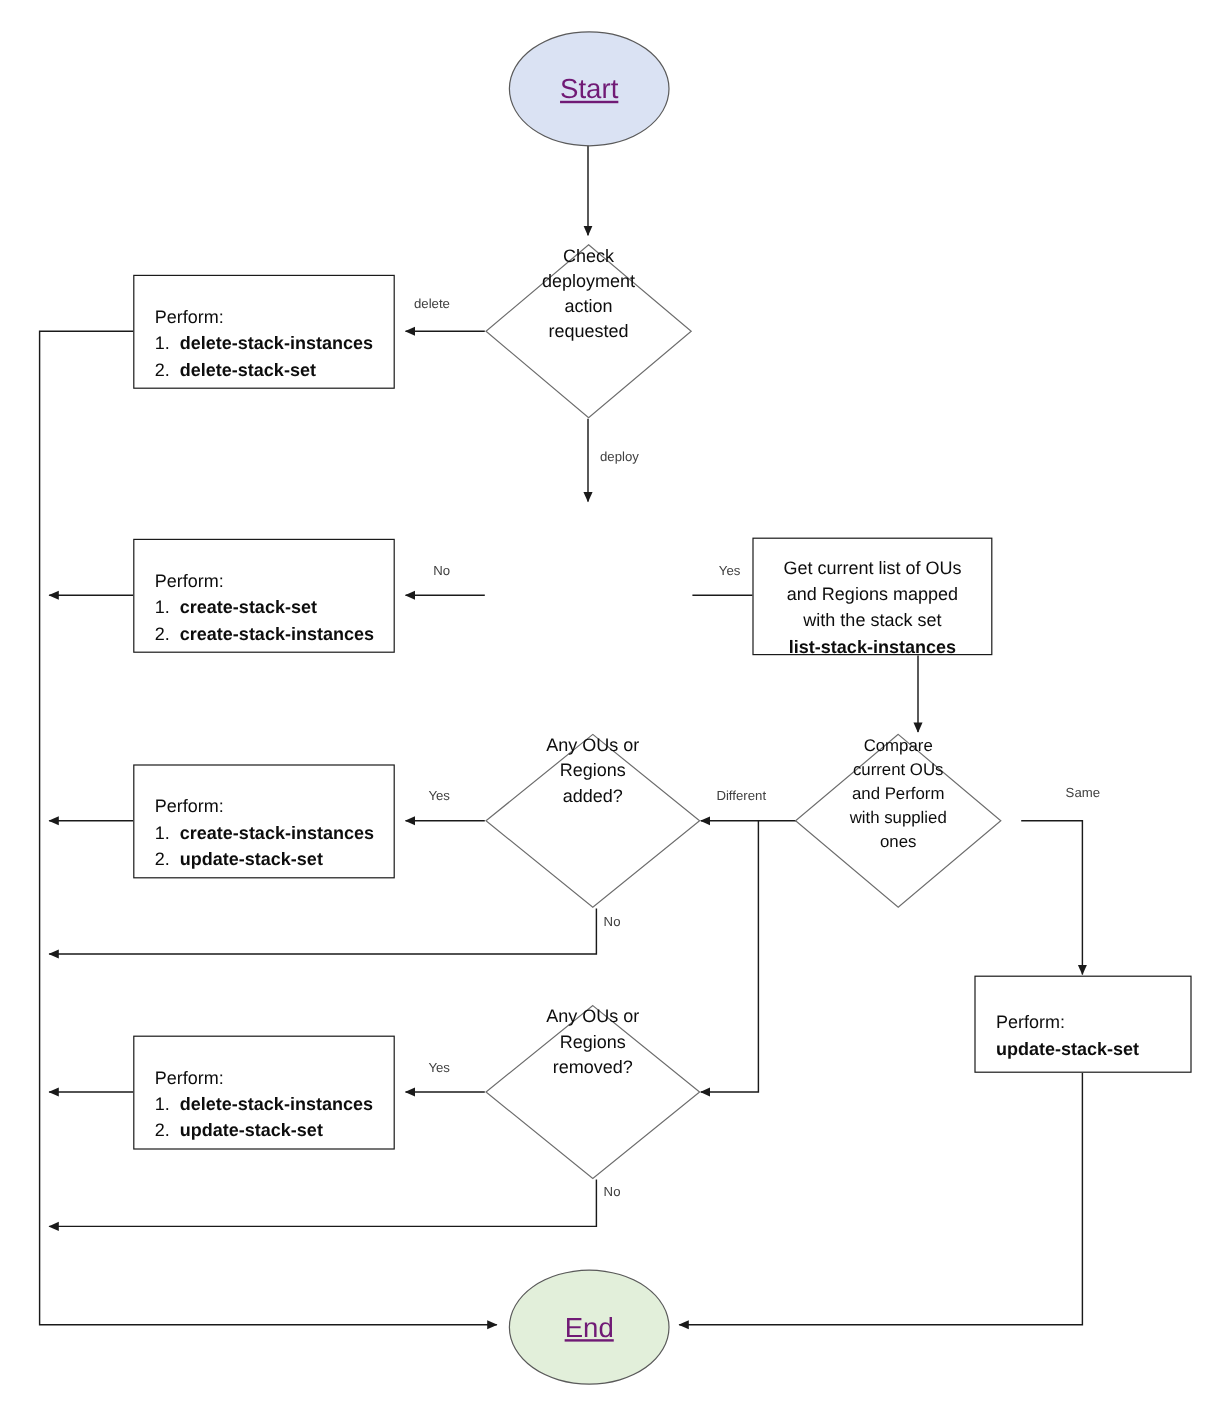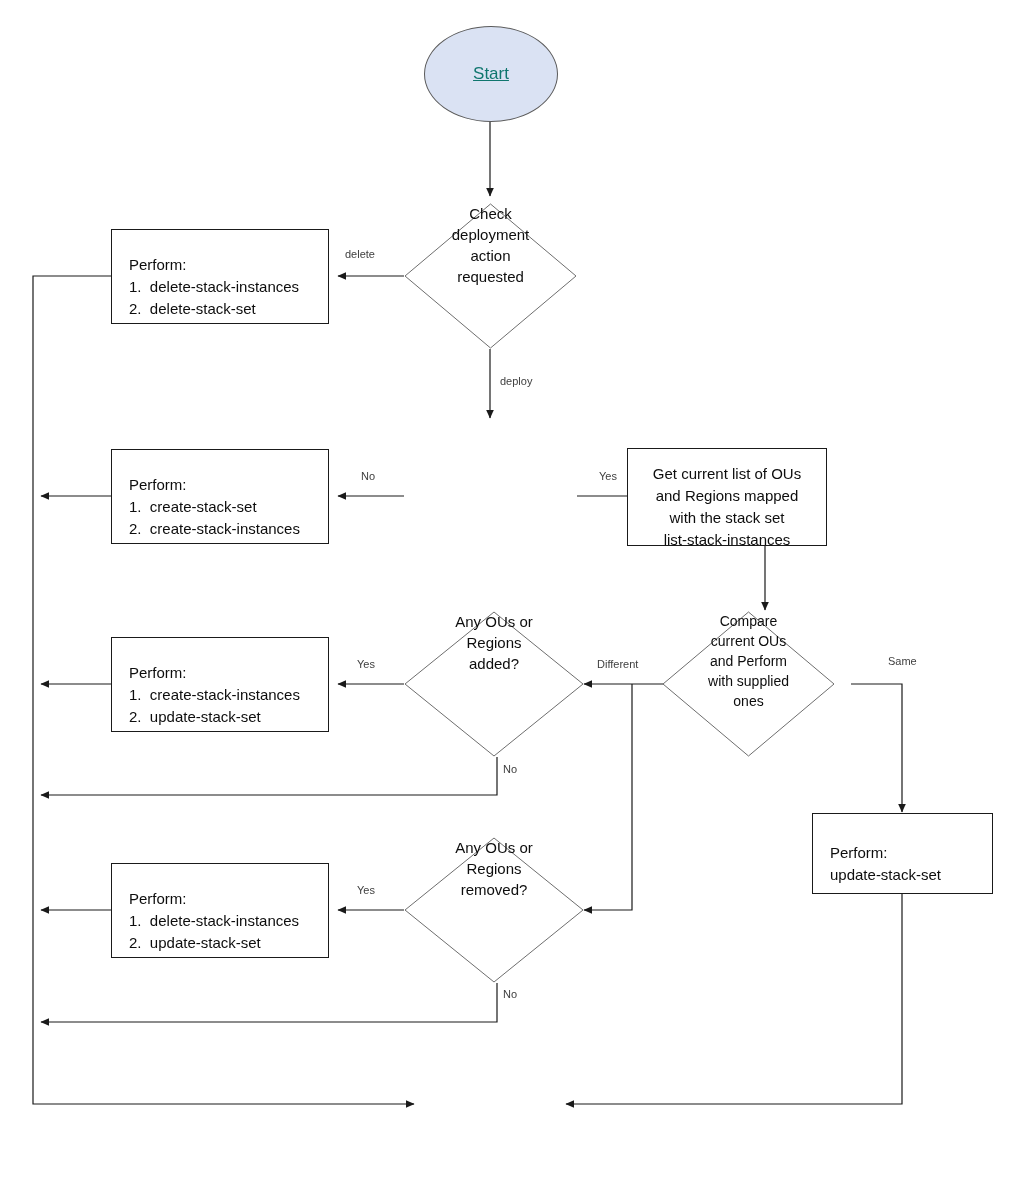--- a/index.html
+++ b/index.html
@@ -39,21 +39,21 @@
     font-size:15px;
     color:#0d0d0d;
     margin-top:20px;
   }
   .proc.center .txt{
     padding-left:0;
     width:100%;
     text-align:center;
     line-height:22px;
   }
-  .proc .b{font-weight:normal;}
+  .proc .b{font-weight:bold;}
   .proc .num{font-weight:normal;}
 
   .diamond-wrap{
     position:absolute;
     display:flex;
     align-items:flex-start;
     justify-content:center;
   }
   .diamond-wrap .dtxt{
     position:relative;
@@ -71,22 +71,22 @@
     z-index:1;
   }
 
   .term{
     position:absolute;
     border:1px solid #5a5a5a;
     border-radius:50%;
     display:flex;
     align-items:center;
     justify-content:center;
-    font-size:17px;
-    color:#0f766e;
+    font-size:23px;
+    color:#701a75;
     text-decoration:underline;
   }
 
   .edge-label{
     position:absolute;
     font-size:11px;
     color:#404040;
     white-space:nowrap;
   }
 </style>
@@ -138,20 +138,23 @@
       <path d="M111,684 L41,684" marker-end="url(#ah)"></path>
 
       <path d="M111,910 L41,910" marker-end="url(#ah)"></path>
     </g>
   </svg>
 
   <div class="term" style="left:424px;top:26px;width:132px;height:94px;background:#dae2f3;">
     <span>Start</span>
   </div>
 
+  <div class="term" style="left:424px;top:1058px;width:132px;height:94px;background:#e2efda;">
+    <span>End</span>
+  </div>
 
   <div class="diamond-wrap" style="left:404px;top:203px;width:173px;height:146px;">
     <svg viewBox="0 0 173 146" preserveAspectRatio="none">
       <polygon points="86.5,1 172,73 86.5,145 1,73" fill="#ffffff" stroke="#6e6e6e" stroke-width="1"></polygon>
     </svg>
     <div class="dtxt">
       <div>Check</div>
       <div>deployment</div>
       <div>action</div>
       <div>requested</div>

